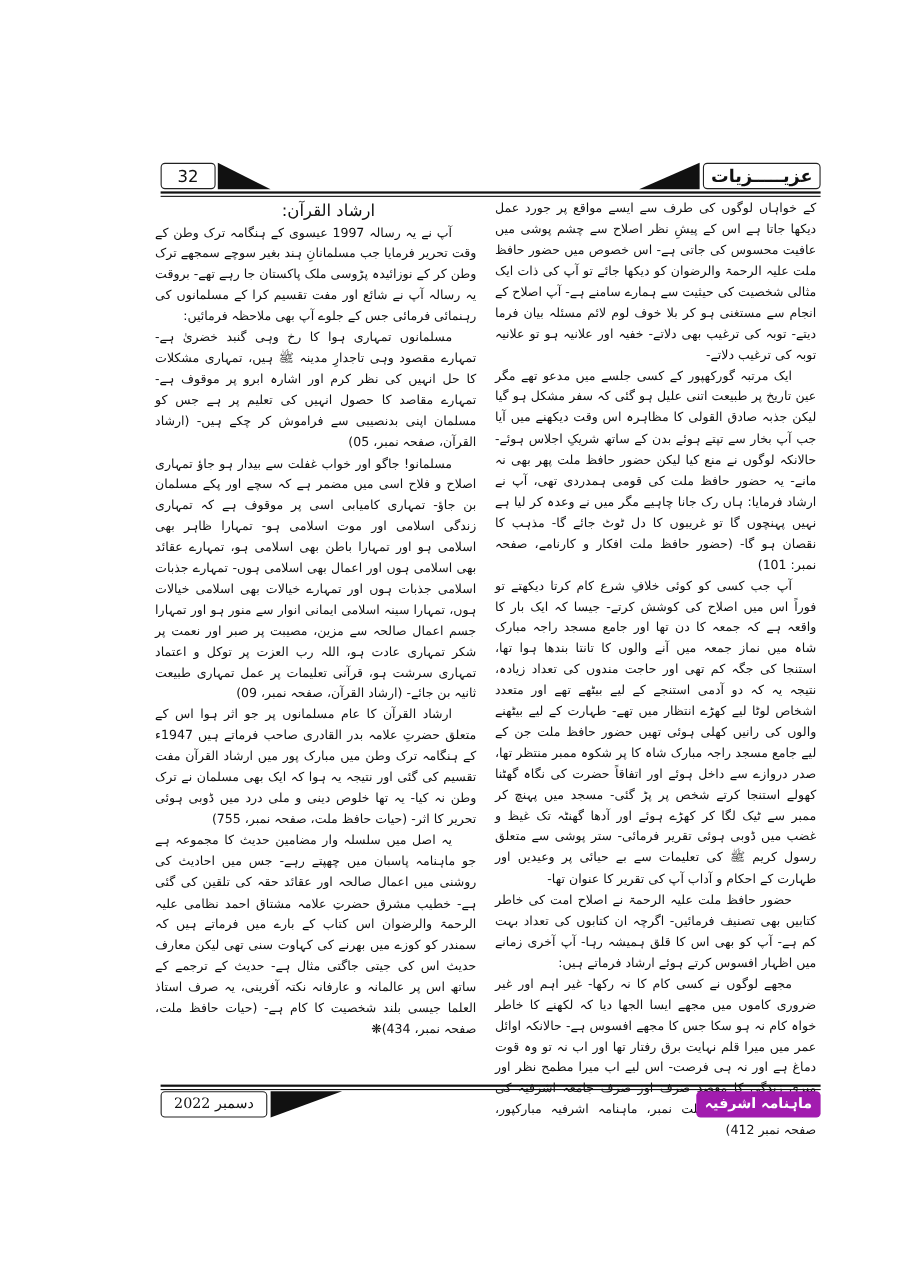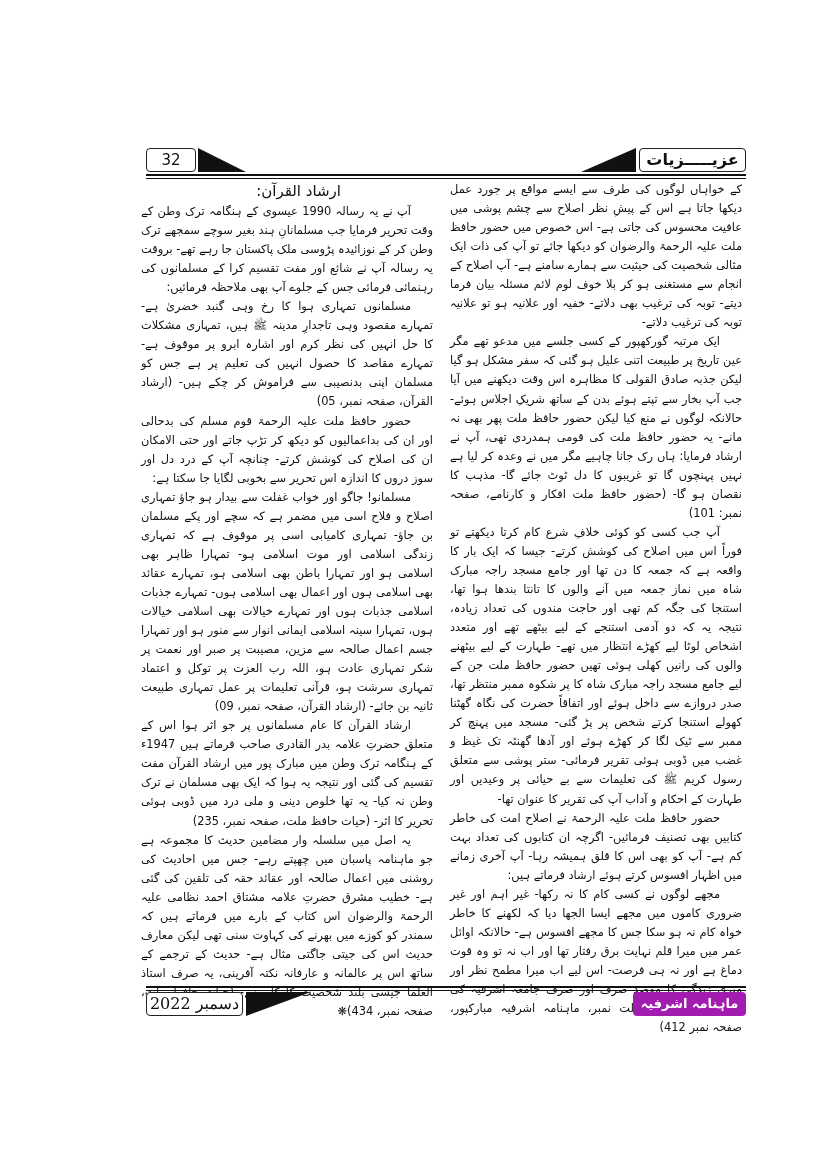--- a/index.html
+++ b/index.html
@@ -18,21 +18,21 @@
     .col { position: absolute; top: 180px; width: 292px; direction: rtl; text-align: justify; text-align-last: right; font-family: "DejaVu Sans", sans-serif; font-size: 11.4px; line-height: 19.05px; }
     .col-right { left: 422px; }
     .col-left { left: 113px; }
     .col p { margin: 0; }
     .col .indent { text-indent: 22px; }
     .col h2 { margin: 0; font-size: 15px; line-height: 22px; font-weight: normal; text-align: center; text-align-last: center; }
     .col h2.left-head { text-align: right; text-align-last: right; padding-right: 92px; }
 
     
     .ftr { position: absolute; left: 118px; top: 992px; width: 600px; height: 28px; }
-    .date-box { position: absolute; left: 0; top: 0; width: 95px; height: 22px; border: 1.5px solid #222; border-radius: 4px; font-family: "DejaVu Serif", serif; font-size: 16px; text-align: center; line-height: 22px; direction: rtl; background:#fff; }
+    .date-box { position: absolute; left: 0; top: 0; width: 95px; height: 22px; border: 1.5px solid #222; border-radius: 4px; font-family: "DejaVu Serif", serif; font-size: 13px; text-align: center; line-height: 22px; direction: rtl; background:#fff; }
     .date-wedge { position: absolute; left: 100px; top: 0; width: 0; height: 0; border-top: 24px solid #111; border-right: 65px solid transparent; }
     .mag-box { position: absolute; right: 0; top: 0; width: 113px; height: 24px; background: #a21caf; color: #fff; border-radius: 4px; font-size: 13px; font-weight: bold; text-align: center; line-height: 24px; direction: rtl; }
   </style>
 </head>
 <body>
 
 <div class="page">
 
   <div class="hdr">
     <div class="pgnum-box">32</div>
@@ -45,25 +45,24 @@
   <div class="col col-right">
     <p>کے خواہاں لوگوں کی طرف سے ایسے مواقع پر جورد عمل دیکھا جاتا ہے اس کے پیشِ نظر اصلاح سے چشم پوشی میں عافیت محسوس کی جاتی ہے- اس خصوص میں حضور حافظ ملت علیہ الرحمۃ والرضوان کو دیکھا جائے تو آپ کی ذات ایک مثالی شخصیت کی حیثیت سے ہمارے سامنے ہے- آپ اصلاح کے انجام سے مستغنی ہو کر بلا خوف لوم لائم مسئلہ بیان فرما دیتے- توبہ کی ترغیب بھی دلاتے- خفیہ اور علانیہ ہو تو علانیہ توبہ کی ترغیب دلاتے-</p>
     <p class="indent"><span>ایک مرتبہ گورکھپور کے کسی جلسے میں مدعو تھے مگر عین تاریخ پر طبیعت اتنی علیل ہو گئی کہ سفر مشکل ہو گیا لیکن جذبہ صادق القولی کا مظاہرہ اس وقت دیکھنے میں آیا جب آپ بخار سے تپتے ہوئے بدن کے ساتھ شریکِ اجلاس ہوئے- حالانکہ لوگوں نے منع کیا لیکن حضور حافظ ملت پھر بھی نہ مانے- یہ حضور حافظ ملت کی قومی ہمدردی تھی، آپ نے ارشاد فرمایا: ہاں رک جانا چاہیے مگر میں نے وعدہ کر لیا ہے نہیں پہنچوں گا تو غریبوں کا دل ٹوٹ جائے گا- مذہب کا نقصان ہو گا-</span> <span>(حضور حافظ ملت افکار و کارنامے، صفحہ نمبر: 101)</span></p>
     <p class="indent">آپ جب کسی کو کوئی خلافِ شرع کام کرتا دیکھتے تو فوراً اس میں اصلاح کی کوشش کرتے- جیسا کہ ایک بار کا واقعہ ہے کہ جمعہ کا دن تھا اور جامع مسجد راجہ مبارک شاہ میں نماز جمعہ میں آنے والوں کا تانتا بندھا ہوا تھا، استنجا کی جگہ کم تھی اور حاجت مندوں کی تعداد زیادہ، نتیجہ یہ کہ دو آدمی استنجے کے لیے بیٹھے تھے اور متعدد اشخاص لوٹا لیے کھڑے انتظار میں تھے- طہارت کے لیے بیٹھنے والوں کی رانیں کھلی ہوئی تھیں حضور حافظ ملت جن کے لیے جامع مسجد راجہ مبارک شاہ کا پر شکوہ ممبر منتظر تھا، صدر دروازے سے داخل ہوئے اور اتفاقاً حضرت کی نگاہ گھٹنا کھولے استنجا کرتے شخص پر پڑ گئی- مسجد میں پہنچ کر ممبر سے ٹیک لگا کر کھڑے ہوئے اور آدھا گھنٹہ تک غیظ و غضب میں ڈوبی ہوئی تقریر فرمائی- ستر پوشی سے متعلق رسول کریم ﷺ کی تعلیمات سے بے حیائی پر وعیدیں اور طہارت کے احکام و آداب آپ کی تقریر کا عنوان تھا-</p>
     <p class="indent">حضور حافظ ملت علیہ الرحمۃ نے اصلاح امت کی خاطر کتابیں بھی تصنیف فرمائیں- اگرچہ ان کتابوں کی تعداد بہت کم ہے- آپ کو بھی اس کا قلق ہمیشہ رہا- آپ آخری زمانے میں اظہار افسوس کرتے ہوئے ارشاد فرماتے ہیں:</p>
     <p class="indent"><span>مجھے لوگوں نے کسی کام کا نہ رکھا- غیر اہم اور غیر ضروری کاموں میں مجھے ایسا الجھا دیا کہ لکھنے کا خاطر خواہ کام نہ ہو سکا جس کا مجھے افسوس ہے- حالانکہ اوائل عمر میں میرا قلم نہایت برق رفتار تھا اور اب نہ تو وہ قوت دماغ ہے اور نہ ہی فرصت- اس لیے اب میرا مطمح نظر اور میری زندگی کا مقصد صرف اور صرف جامعہ اشرفیہ کی تکمیل ہے-</span> <span>(حافظ ملت نمبر، ماہنامہ اشرفیہ مبارکپور، صفحہ نمبر 412)</span></p>
   </div>
 
   <div class="col col-left">
     <h2 class="left-head">ارشاد القرآن:</h2>
-    <p class="indent">آپ نے یہ رسالہ 1990 عیسوی کے ہنگامہ ترک وطن کے وقت تحریر فرمایا جب مسلمانانِ ہند بغیر سوچے سمجھے ترک وطن کر کے نوزائیدہ پڑوسی ملک پاکستان جا رہے تھے- بروقت یہ رسالہ آپ نے شائع اور مفت تقسیم کرا کے مسلمانوں کی رہنمائی فرمائی جس کے جلوے آپ بھی ملاحظہ فرمائیں:</p>
+    <p class="indent">آپ نے یہ رسالہ 1997 عیسوی کے ہنگامہ ترک وطن کے وقت تحریر فرمایا جب مسلمانانِ ہند بغیر سوچے سمجھے ترک وطن کر کے نوزائیدہ پڑوسی ملک پاکستان جا رہے تھے- بروقت یہ رسالہ آپ نے شائع اور مفت تقسیم کرا کے مسلمانوں کی رہنمائی فرمائی جس کے جلوے آپ بھی ملاحظہ فرمائیں:</p>
     <p class="indent"><span>مسلمانوں تمہاری ہوا کا رخ وہی گنبد خضریٰ ہے- تمہارے مقصود وہی تاجدارِ مدینہ ﷺ ہیں، تمہاری مشکلات کا حل انہیں کی نظر کرم اور اشارہ ابرو پر موقوف ہے- تمہارے مقاصد کا حصول انہیں کی تعلیم پر ہے جس کو مسلمان اپنی بدنصیبی سے فراموش کر چکے ہیں-</span> <span>(ارشاد القرآن، صفحہ نمبر، 05)</span></p>
-    <p class="indent">حضور حافظ ملت علیہ الرحمۃ قوم مسلم کی بدحالی اور ان کی بداعمالیوں کو دیکھ کر تڑپ جاتے اور حتی الامکان ان کی اصلاح کی کوشش کرتے- چنانچہ آپ کے درد دل اور سوز دروں کا اندازہ اس تحریر سے بخوبی لگایا جا سکتا ہے:</p>
     <p class="indent"><span>مسلمانو! جاگو اور خواب غفلت سے بیدار ہو جاؤ تمہاری اصلاح و فلاح اسی میں مضمر ہے کہ سچے اور پکے مسلمان بن جاؤ- تمہاری کامیابی اسی پر موقوف ہے کہ تمہاری زندگی اسلامی اور موت اسلامی ہو- تمہارا ظاہر بھی اسلامی ہو اور تمہارا باطن بھی اسلامی ہو، تمہارے عقائد بھی اسلامی ہوں اور اعمال بھی اسلامی ہوں- تمہارے جذبات اسلامی جذبات ہوں اور تمہارے خیالات بھی اسلامی خیالات ہوں، تمہارا سینہ اسلامی ایمانی انوار سے منور ہو اور تمہارا جسم اعمال صالحہ سے مزین، مصیبت پر صبر اور نعمت پر شکر تمہاری عادت ہو، اللہ رب العزت پر توکل و اعتماد تمہاری سرشت ہو، قرآنی تعلیمات پر عمل تمہاری طبیعت ثانیہ بن جائے-</span> <span>(ارشاد القرآن، صفحہ نمبر، 09)</span></p>
-    <p class="indent"><span>ارشاد القرآن کا عام مسلمانوں پر جو اثر ہوا اس کے متعلق حضرتِ علامہ بدر القادری صاحب فرماتے ہیں 1947ء کے ہنگامہ ترک وطن میں مبارک پور میں ارشاد القرآن مفت تقسیم کی گئی اور نتیجہ یہ ہوا کہ ایک بھی مسلمان نے ترک وطن نہ کیا- یہ تھا خلوص دینی و ملی درد میں ڈوبی ہوئی تحریر کا اثر-</span> <span>(حیات حافظ ملت، صفحہ نمبر، 235)</span></p>
+    <p class="indent"><span>ارشاد القرآن کا عام مسلمانوں پر جو اثر ہوا اس کے متعلق حضرتِ علامہ بدر القادری صاحب فرماتے ہیں 1947ء کے ہنگامہ ترک وطن میں مبارک پور میں ارشاد القرآن مفت تقسیم کی گئی اور نتیجہ یہ ہوا کہ ایک بھی مسلمان نے ترک وطن نہ کیا- یہ تھا خلوص دینی و ملی درد میں ڈوبی ہوئی تحریر کا اثر-</span> <span>(حیات حافظ ملت، صفحہ نمبر، 755)</span></p>
     <p class="indent"><span>یہ اصل میں سلسلہ وار مضامین حدیث کا مجموعہ ہے جو ماہنامہ پاسبان میں چھپتے رہے- جس میں احادیث کی روشنی میں اعمال صالحہ اور عقائد حقہ کی تلقین کی گئی ہے- خطیب مشرق حضرتِ علامہ مشتاق احمد نظامی علیہ الرحمۃ والرضوان اس کتاب کے بارے میں فرماتے ہیں کہ سمندر کو کوزے میں بھرنے کی کہاوت سنی تھی لیکن معارف حدیث اس کی جیتی جاگتی مثال ہے- حدیث کے ترجمے کے ساتھ اس پر عالمانہ و عارفانہ نکتہ آفرینی، یہ صرف استاذ العلما جیسی بلند شخصیت کا کام ہے-</span> <span>(حیات حافظ ملت، صفحہ نمبر، 434)</span><span>❋</span></p>
   </div>
 
   <div class="rule-dbl" style="top:986px;"></div>
   <div class="ftr">
     <div class="date-box">دسمبر 2022</div>
     <div class="date-wedge"></div>
     <div class="mag-box">ماہنامہ اشرفیہ</div>
   </div>
 

